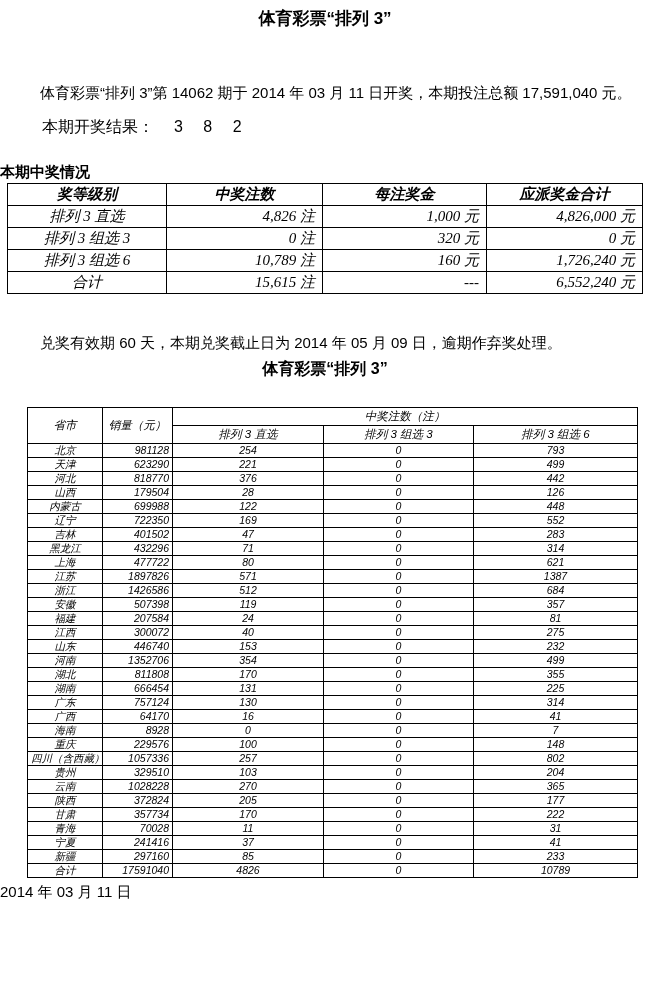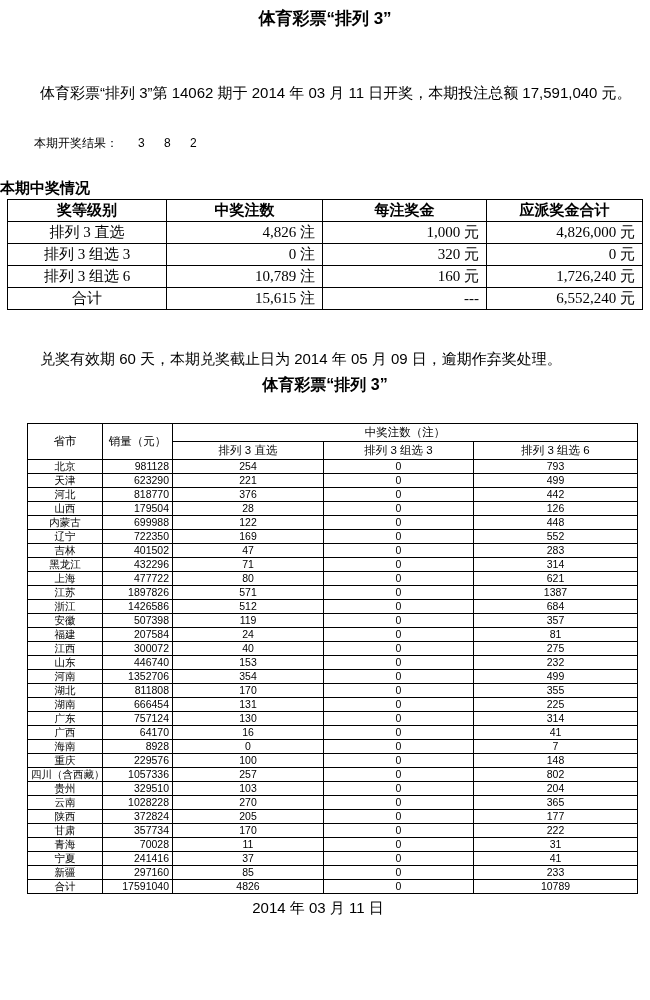--- a/index.html
+++ b/index.html
@@ -5,42 +5,42 @@
   * { box-sizing: border-box; }
   html, body {
     margin: 0; padding: 0;
     width: 650px; height: 1000px;
     background: #ffffff; color: #000000;
     font-family: "Liberation Sans", "DejaVu Sans", sans-serif;
     overflow: hidden;
   }
   .doc-title { text-align: center; font-weight: bold; font-size: 17px; line-height: 22px; padding-top: 8px; }
   .para-intro { margin: 46px 10px 0 10px; font-size: 15px; line-height: 33px; text-indent: 2em; }
-  .result-line { margin: 24px 10px 0 10px; font-size: 12px; line-height: 20px; text-indent: 2em; }
+  .result-line { margin: 8px 10px 0 10px; font-size: 16px; line-height: 20px; text-indent: 2em; }
   .result-nums { margin-left: 20px; letter-spacing: 8px; }
   .prize-title { margin-top: 26px; font-weight: bold; font-size: 15px; line-height: 17px; }
-  table { border-collapse: collapse; table-layout: fixed; }
+  table { border-collapse: collapse; table-layout: fixed; font-style: italic; }
   .prize-table { width: 635px; margin: 3px auto 0 auto; }
   .prize-table th, .prize-table td { border: 1px solid #000; overflow: hidden; white-space: nowrap; }
   .prize-table th { font-size: 15px; font-weight: bold; height: 22px; padding: 1px 4px; text-align: center; }
   .prize-table td {
     font-family: "Liberation Serif", "DejaVu Serif", serif;
     font-size: 15px; height: 21px; padding: 1px 7px;
   }
   .para-redeem { margin: 36px 10px 0 10px; font-size: 15px; line-height: 26px; text-indent: 2em; }
   .sales-title { margin-top: 2px; text-align: center; }
   .sales-title .t1 { font-weight: bold; font-size: 16px; line-height: 22px; }
   .sales-title .t2 { font-weight: normal; font-size: 15px; line-height: 21px; }
   .sales-table { width: 610px; margin: 27px 0 0 27px; }
   .sales-table th, .sales-table td { border: 1px solid #000; overflow: hidden; white-space: nowrap; }
   .sales-table th { font-size: 11.5px; font-weight: normal; height: 16px; padding: 1px 2px; text-align: center; }
   .sales-table td { font-size: 10.5px; height: 13px; line-height: 13px; padding: 0 3px; }
   td.c, th.c { text-align: center; }
   td.r { text-align: right; }
-  .footer-date { text-align: center; margin: 4px 14px 0 0; font-size: 15px; line-height: 19px; }
+  .footer-date { text-align: left; margin: 4px 14px 0 0; font-size: 15px; line-height: 19px; }
 </style>
 </head>
 <body>
 
 <div class="doc-title">
   <div>体育彩票“排列 3”</div>
 </div>
 
 <p class="para-intro">体育彩票“排列 3”第 14062 期于 2014 年 03 月 11 日开奖，本期投注总额 17,591,040 元。</p>
 

